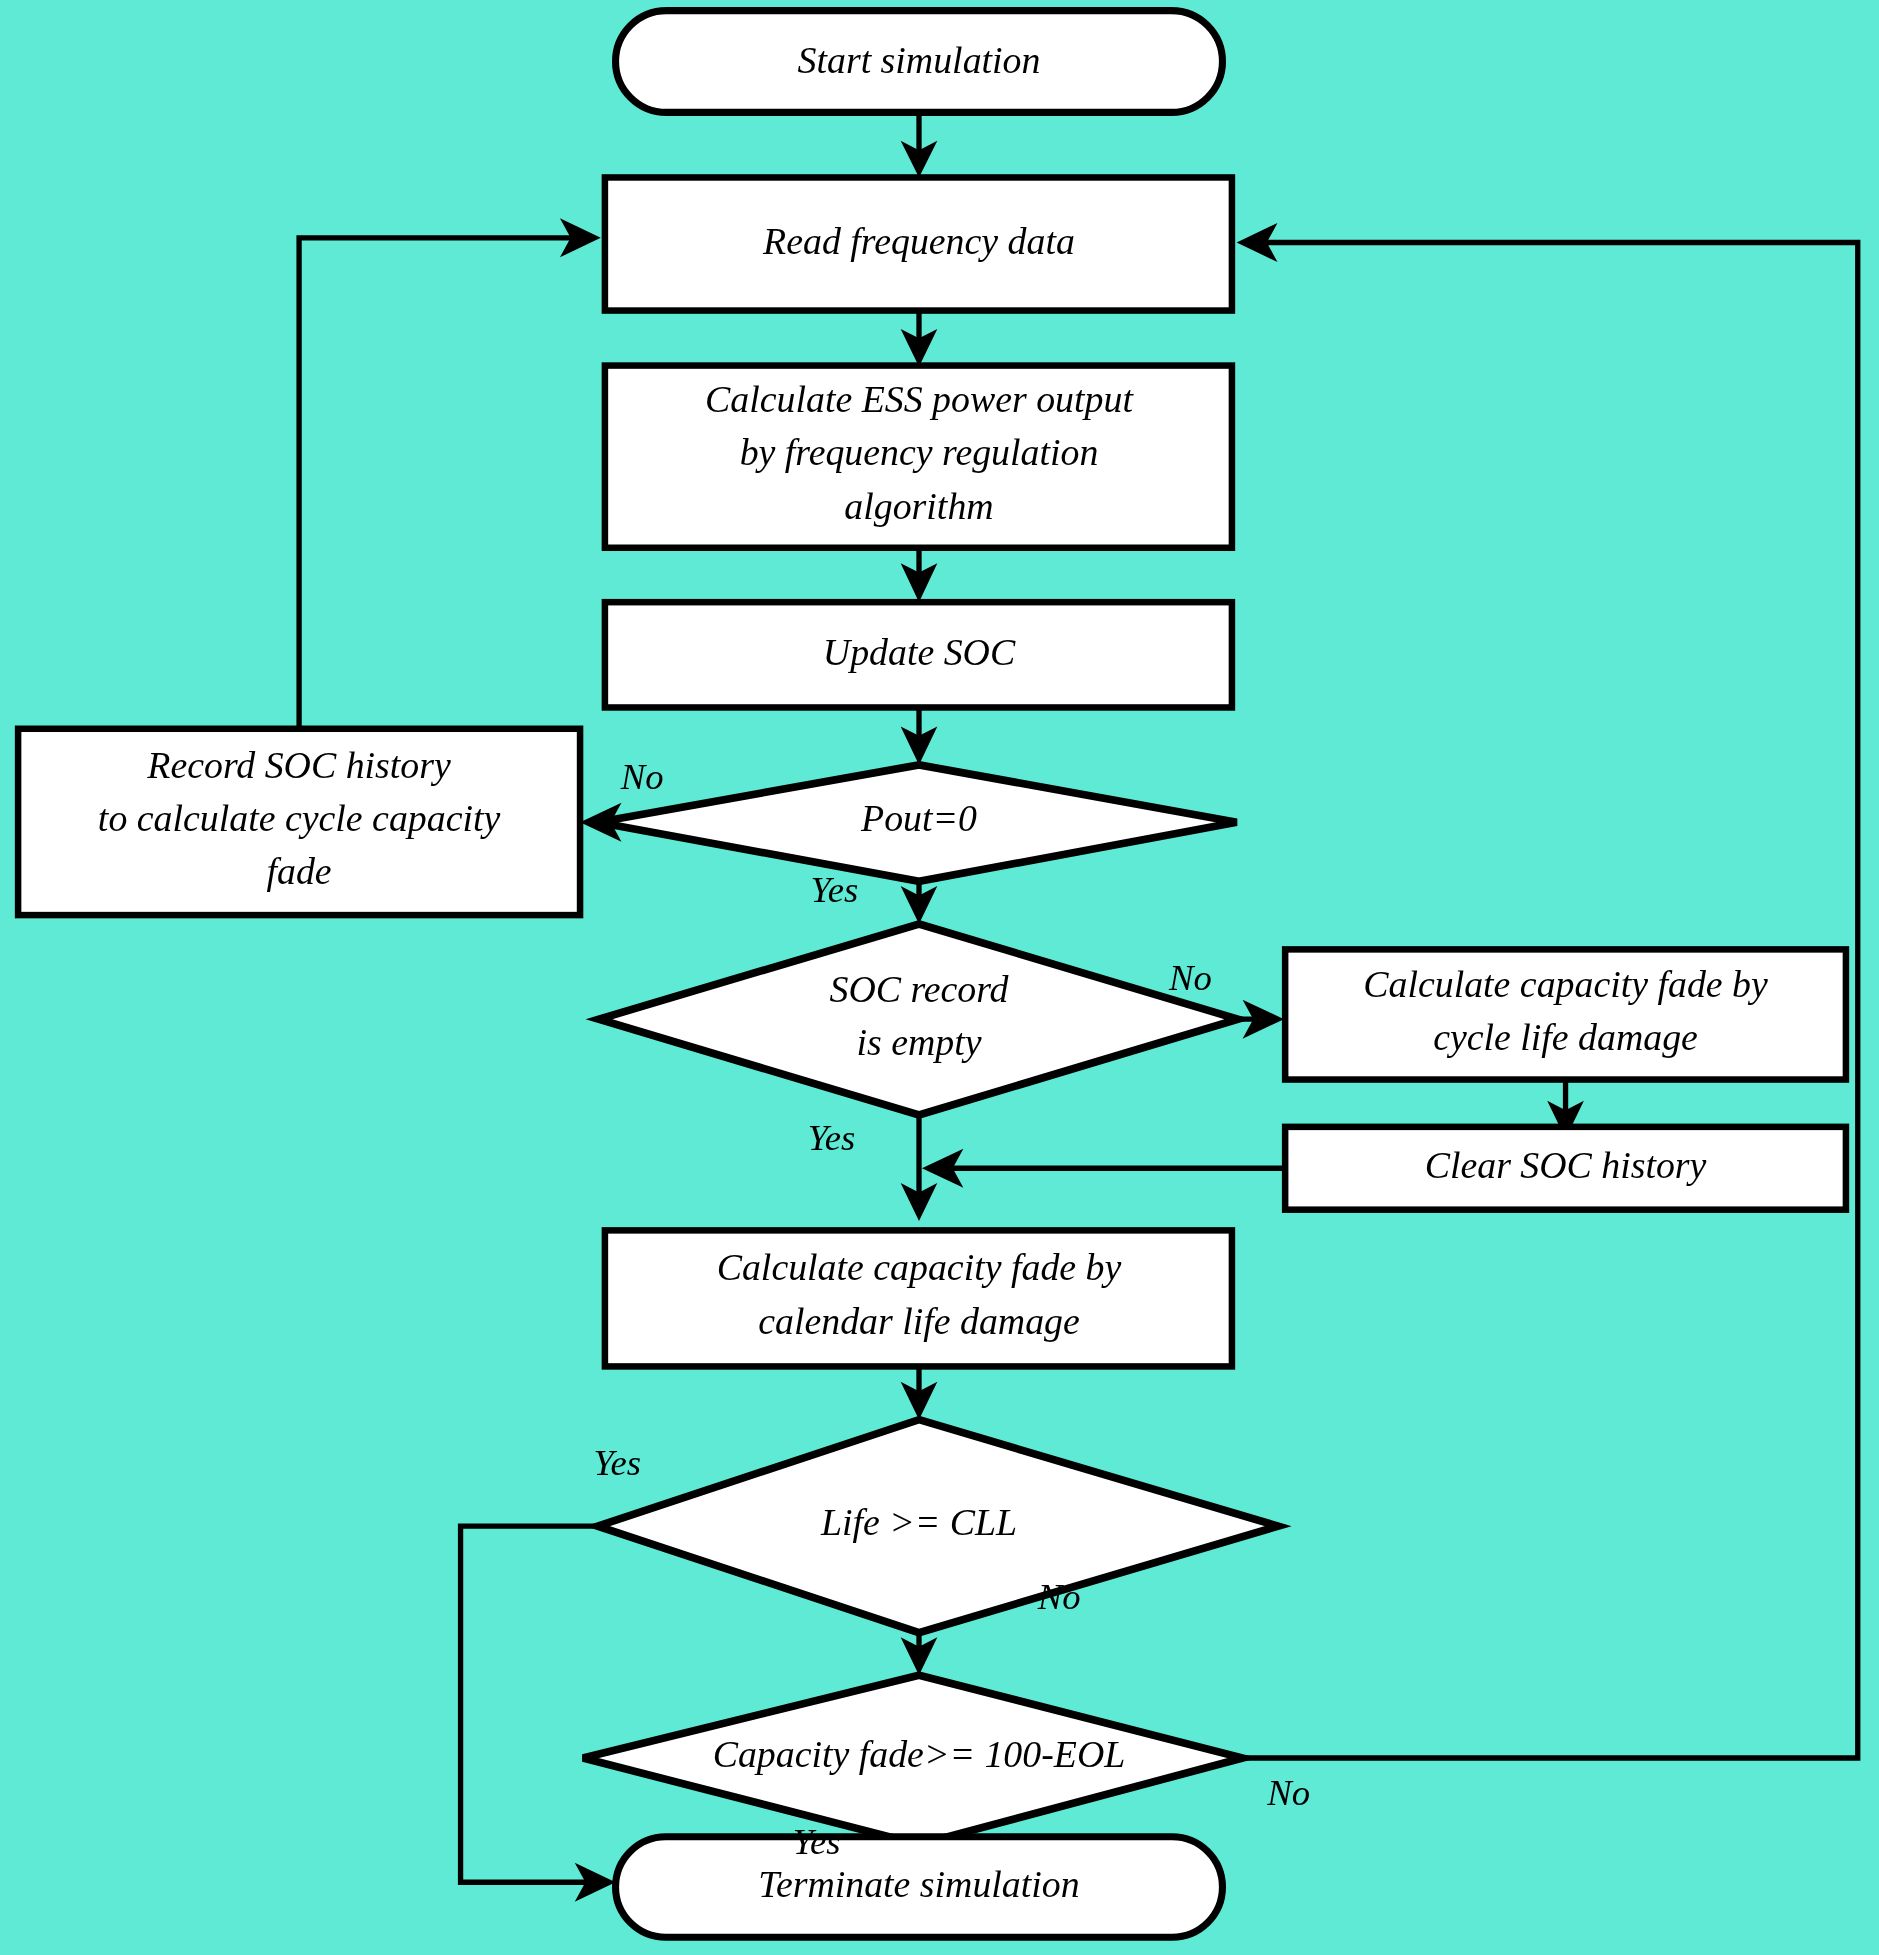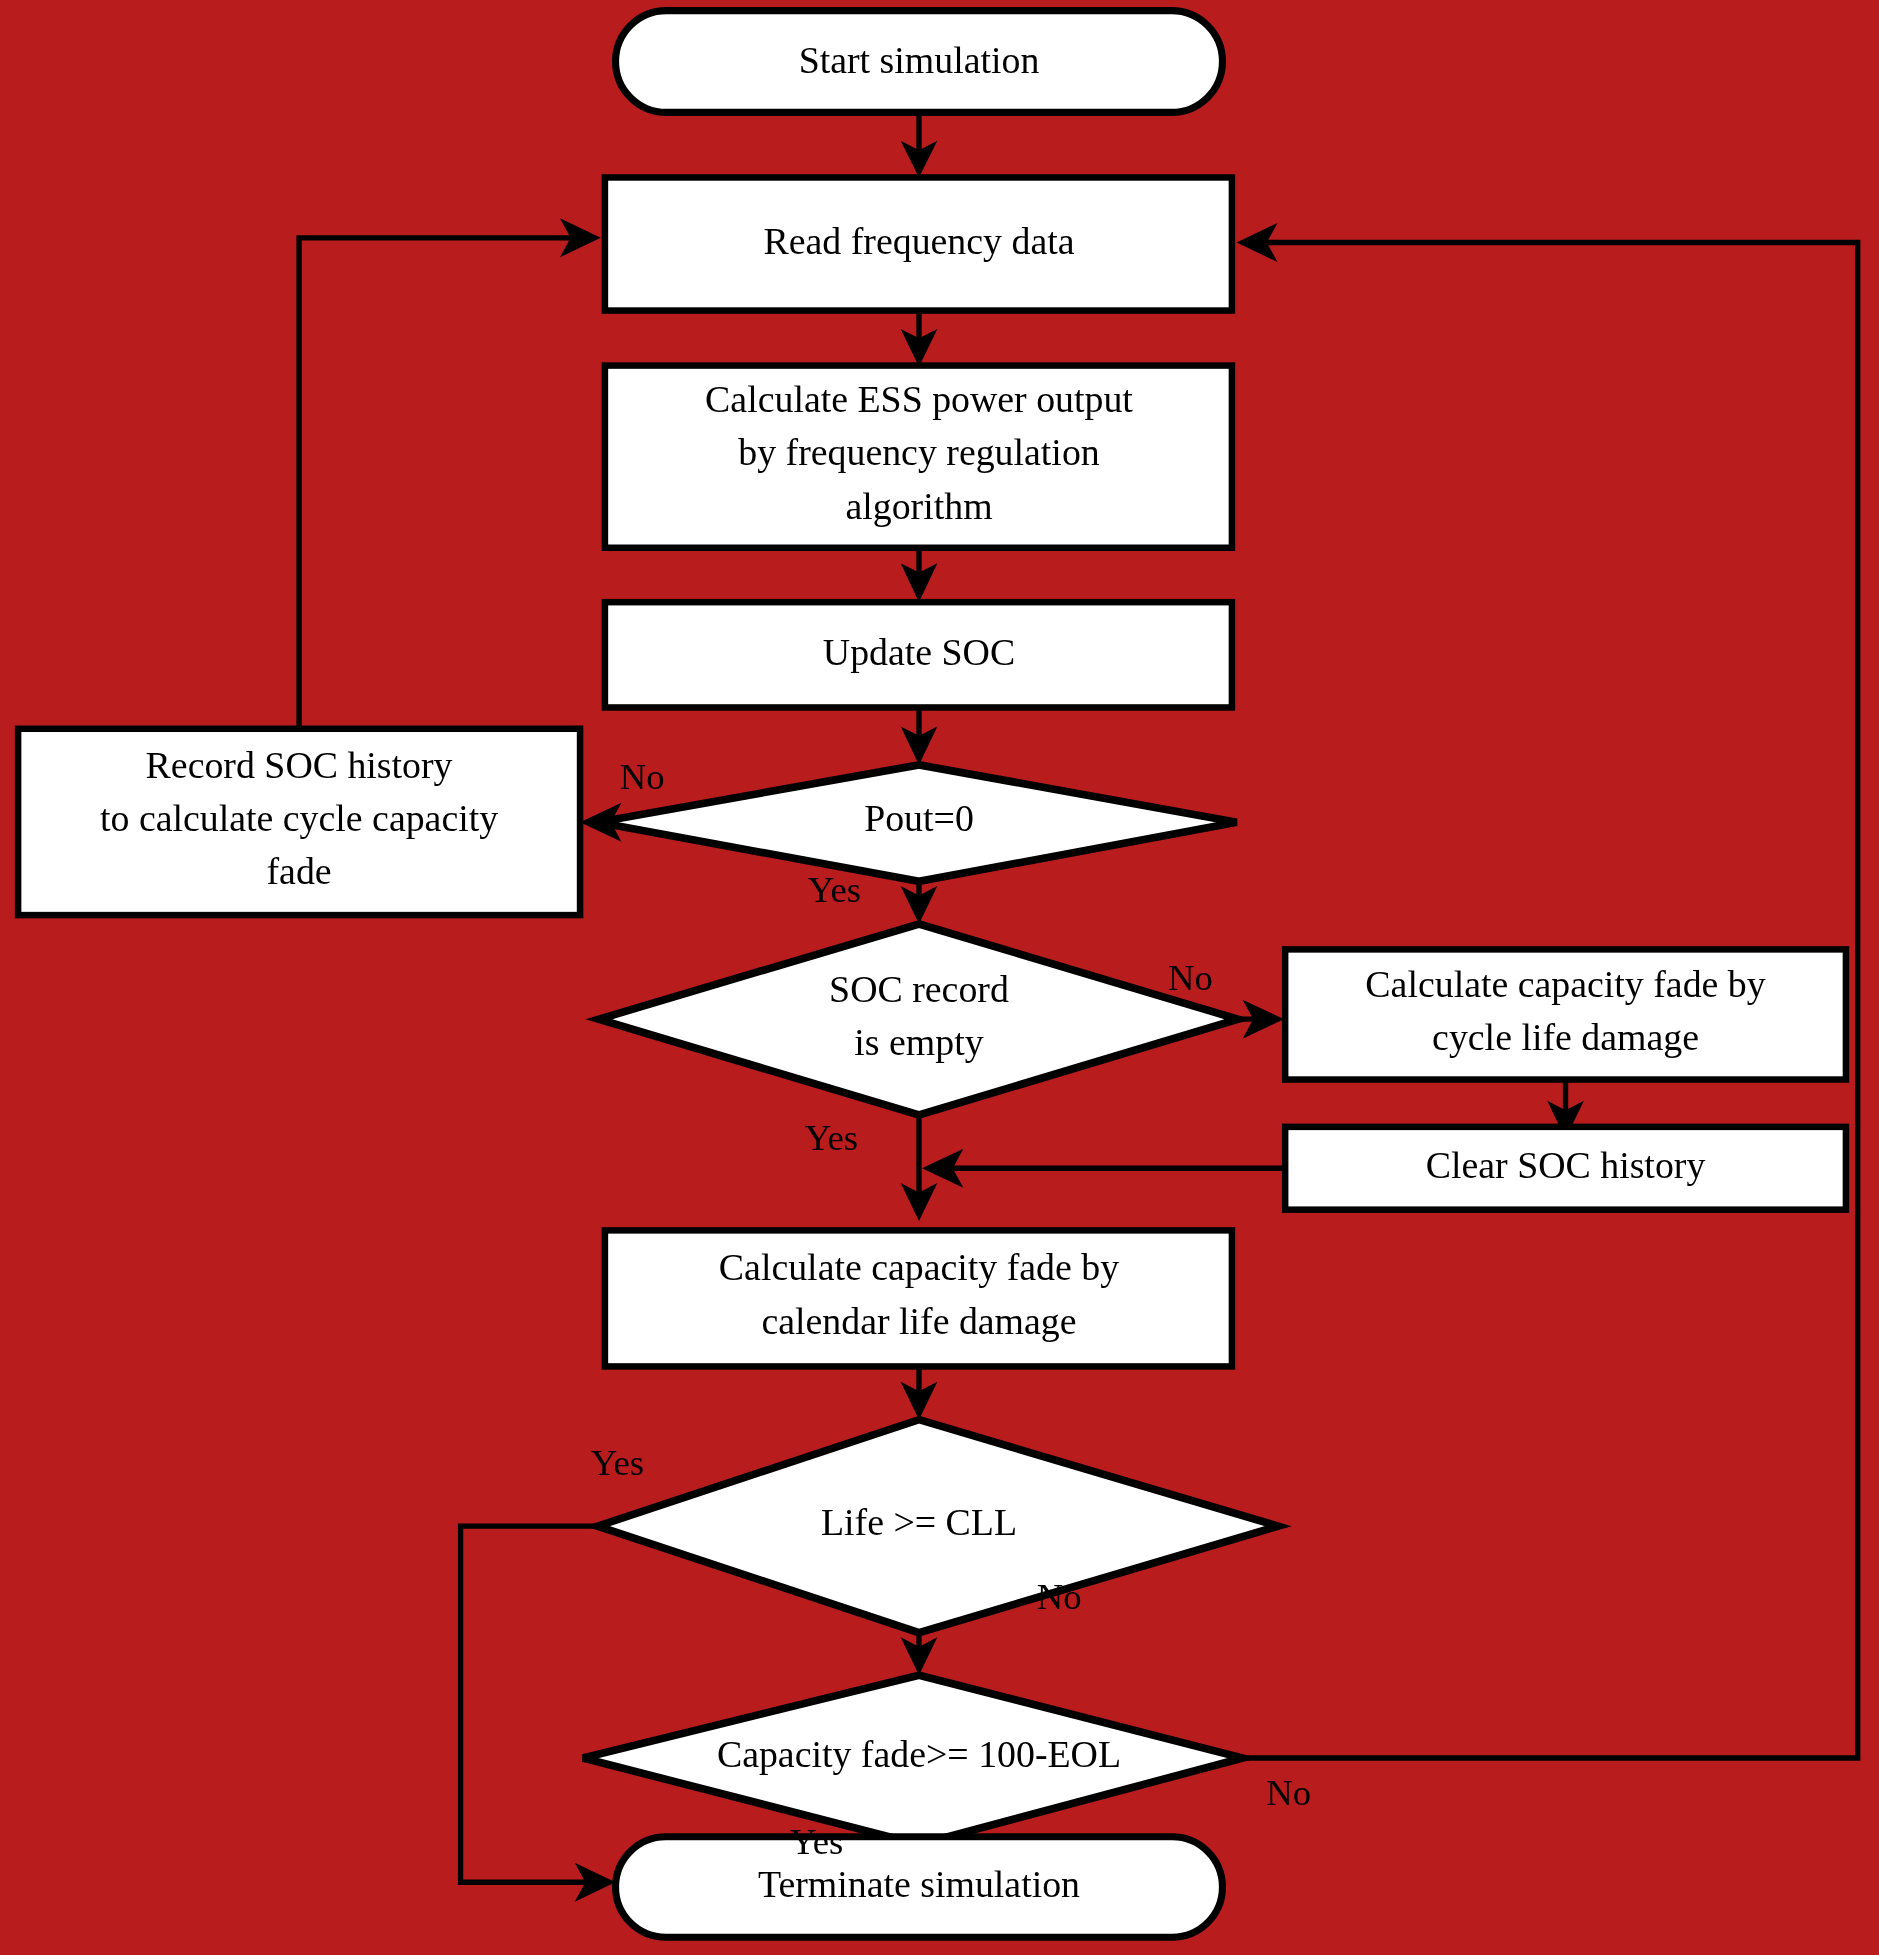--- a/index.html
+++ b/index.html
@@ -7,22 +7,23 @@
     padding: 0;
     background: #ffffff;
   }
   body {
     font-family: "Liberation Serif", "DejaVu Serif", serif;
   }
   #flowchart-root {
     position: relative;
     width: 1880px;
     height: 1955px;
-    background: #b91c1c;
+    background: #5eead4;
     overflow: hidden;
+    font-style: italic;
   }
   svg.chart-canvas {
     display: block;
     width: 1880px;
     height: 1955px;
   }
   .node-shape {
     fill: #ffffff;
     stroke: #000000;
     stroke-width: 11;

